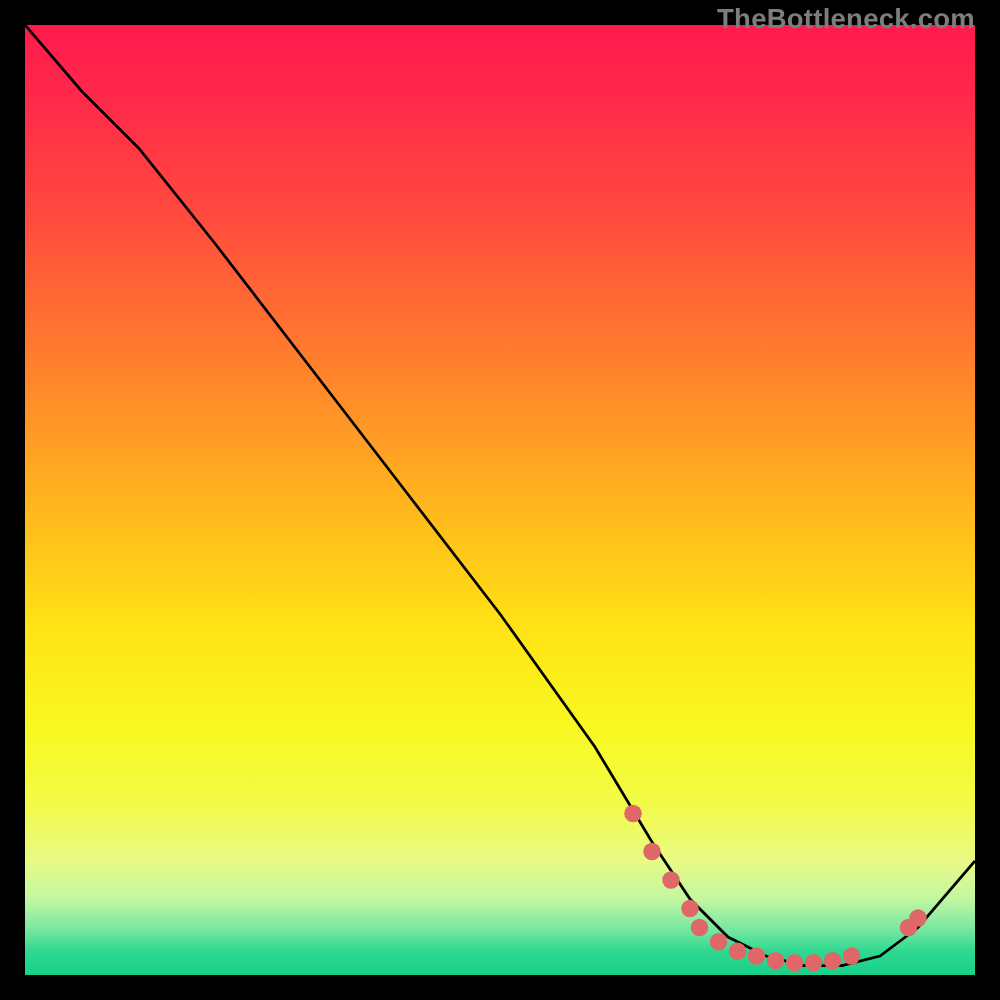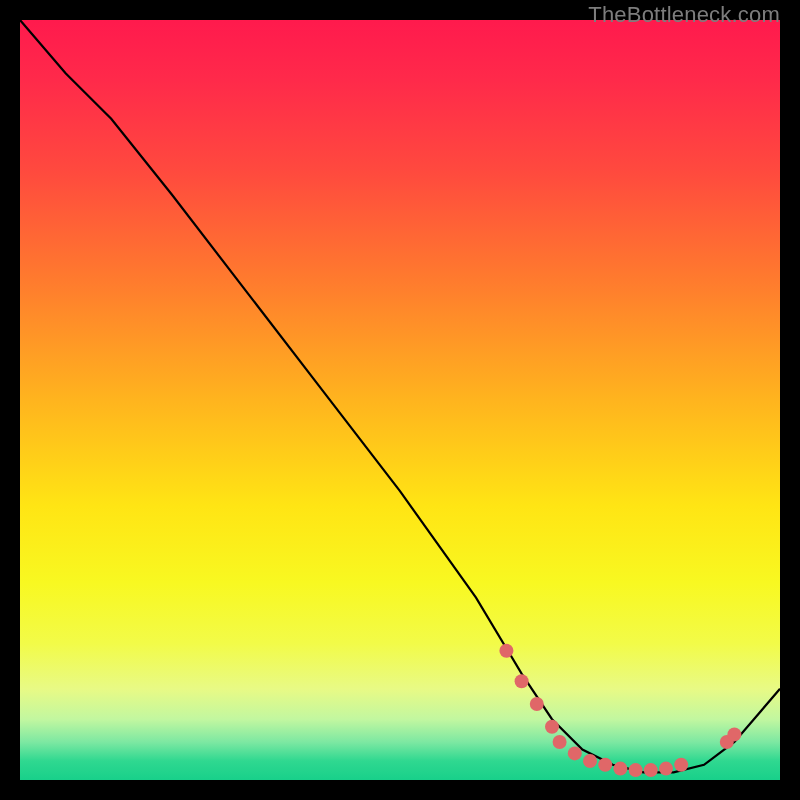--- a/index.html
+++ b/index.html
@@ -46,21 +46,21 @@
     left: 0; top: 0;
     width: 760px;
     height: 760px;
   }
   .attribution {
     position: absolute;
     top: 2px;
     right: 20px;
     color: #7d7d7d;
     font-size: 22px;
-    font-weight: 400;
+    font-weight: 700;
     letter-spacing: 0.2px;
   }
 </style>
 </head>
 <body>
 
 <div class="stage">
 
   <div class="plot">
     <svg class="curve" viewBox="0 0 760 760" preserveAspectRatio="none">

